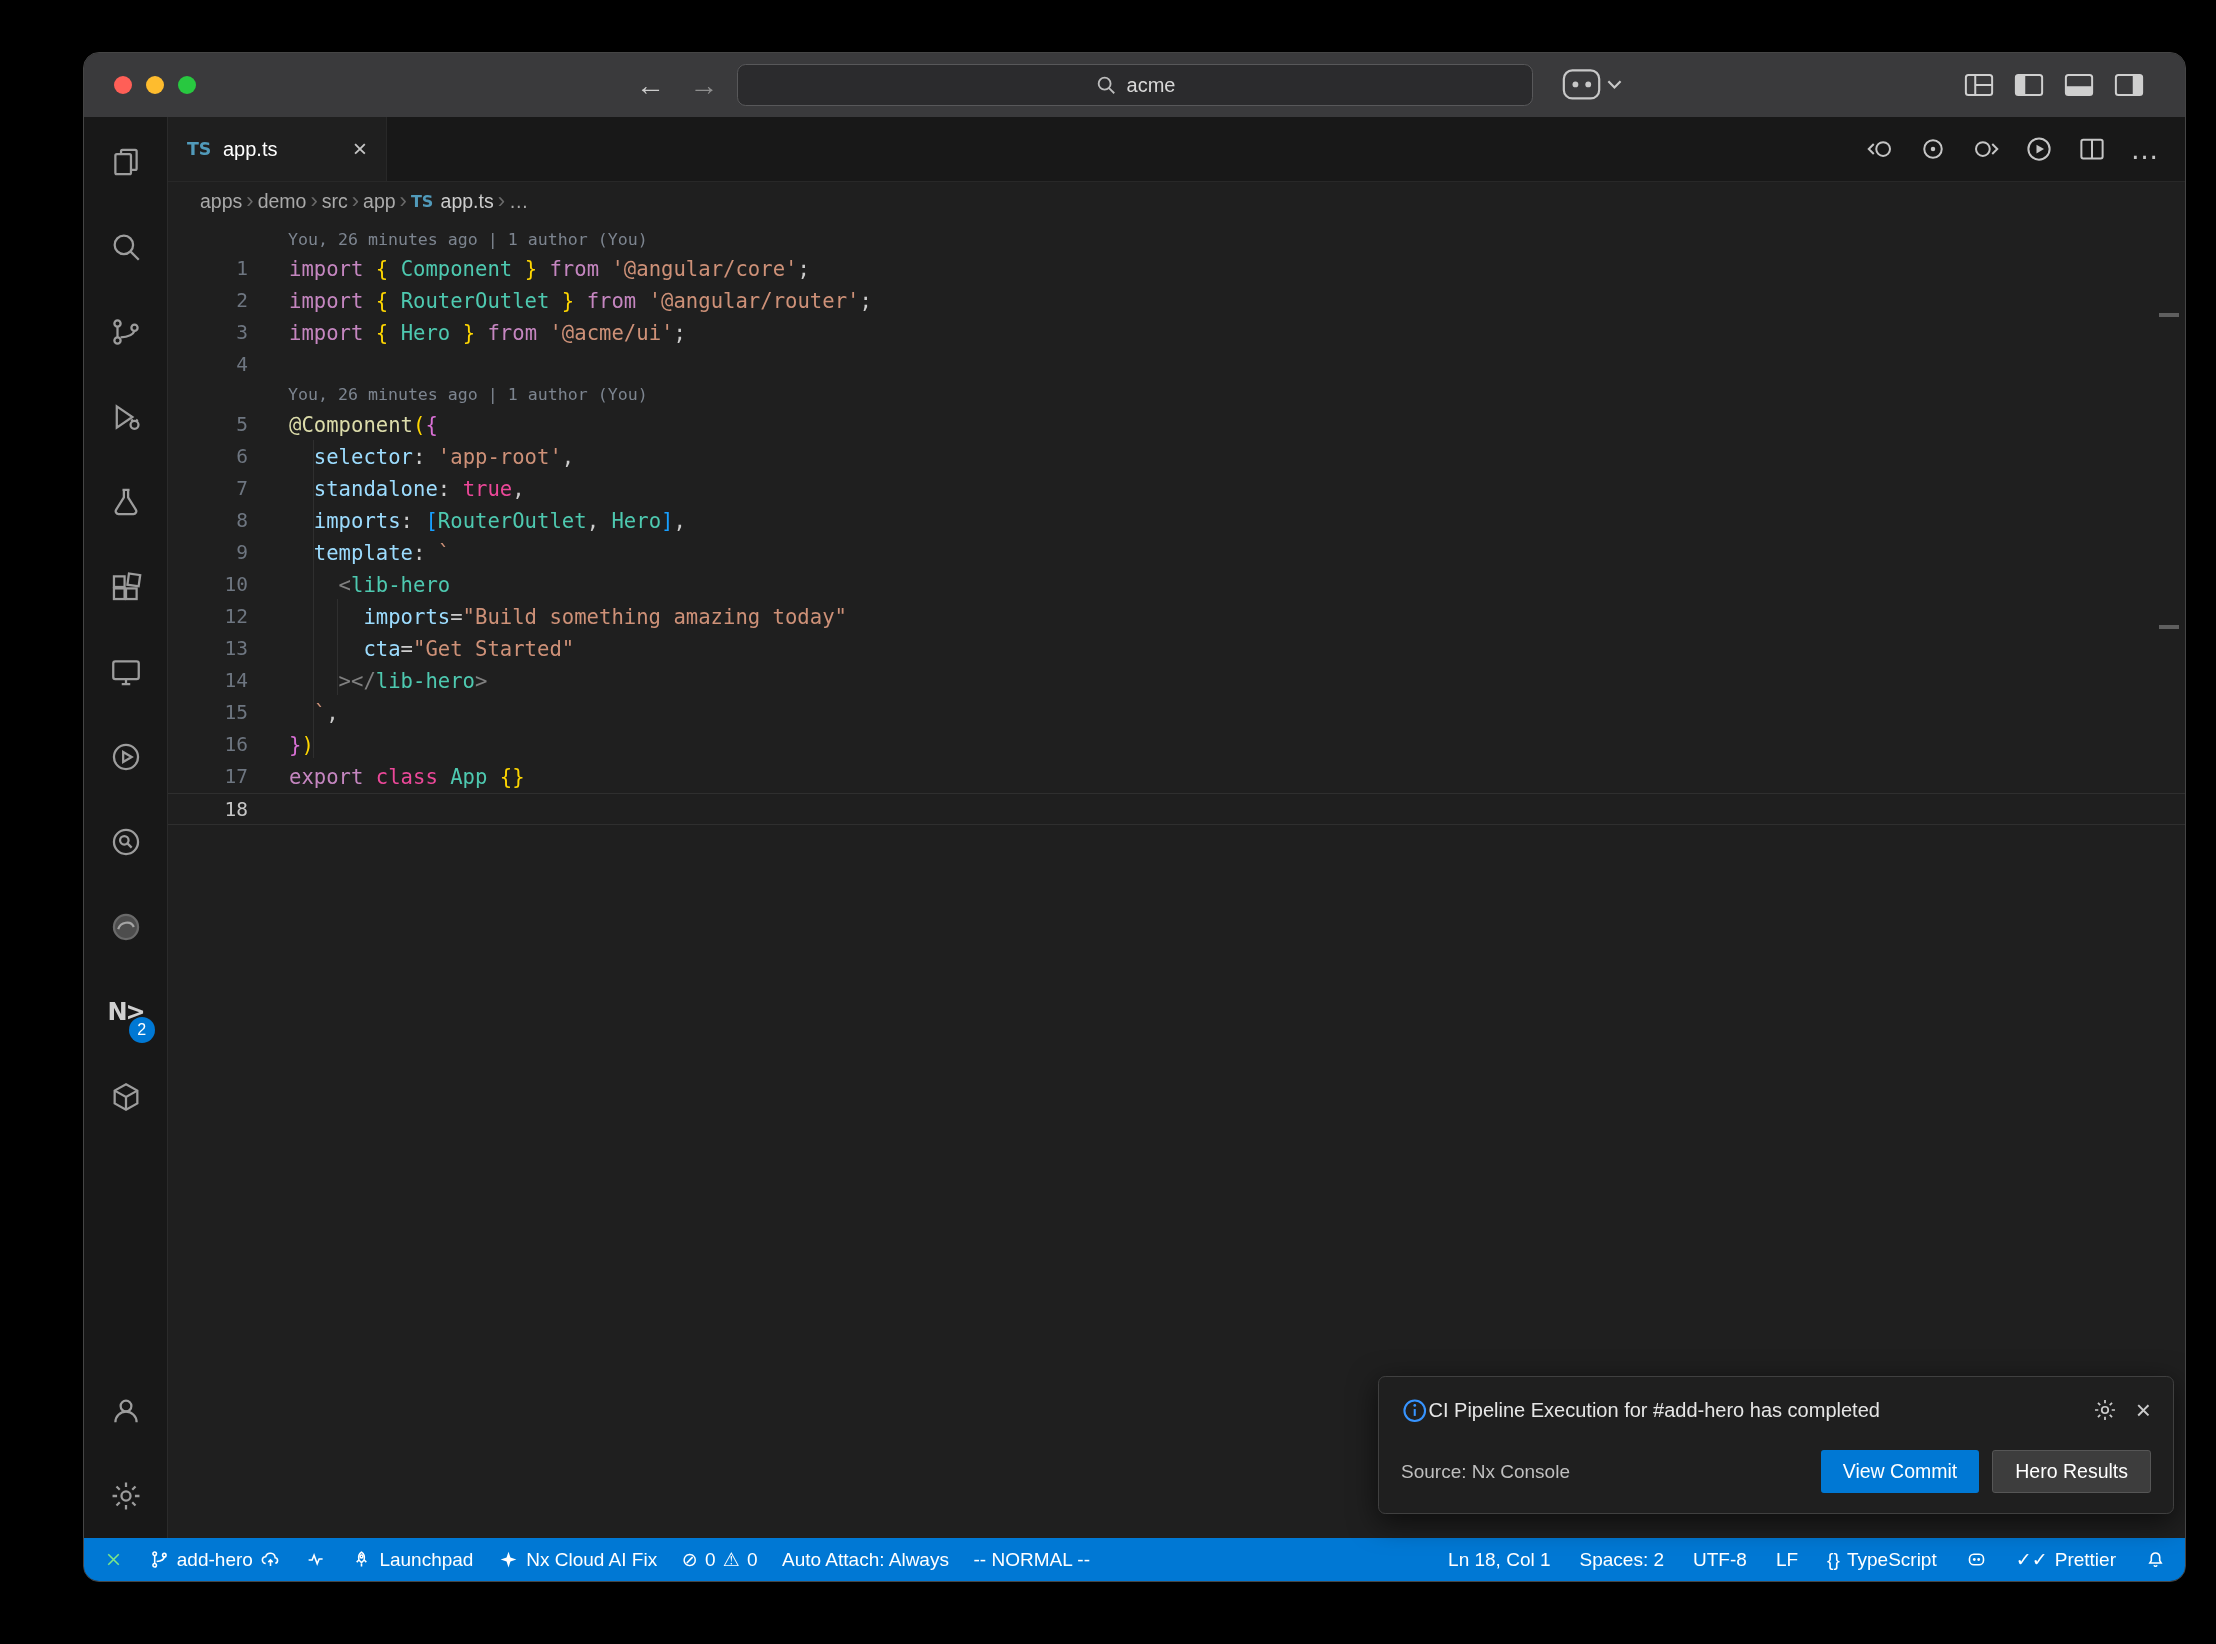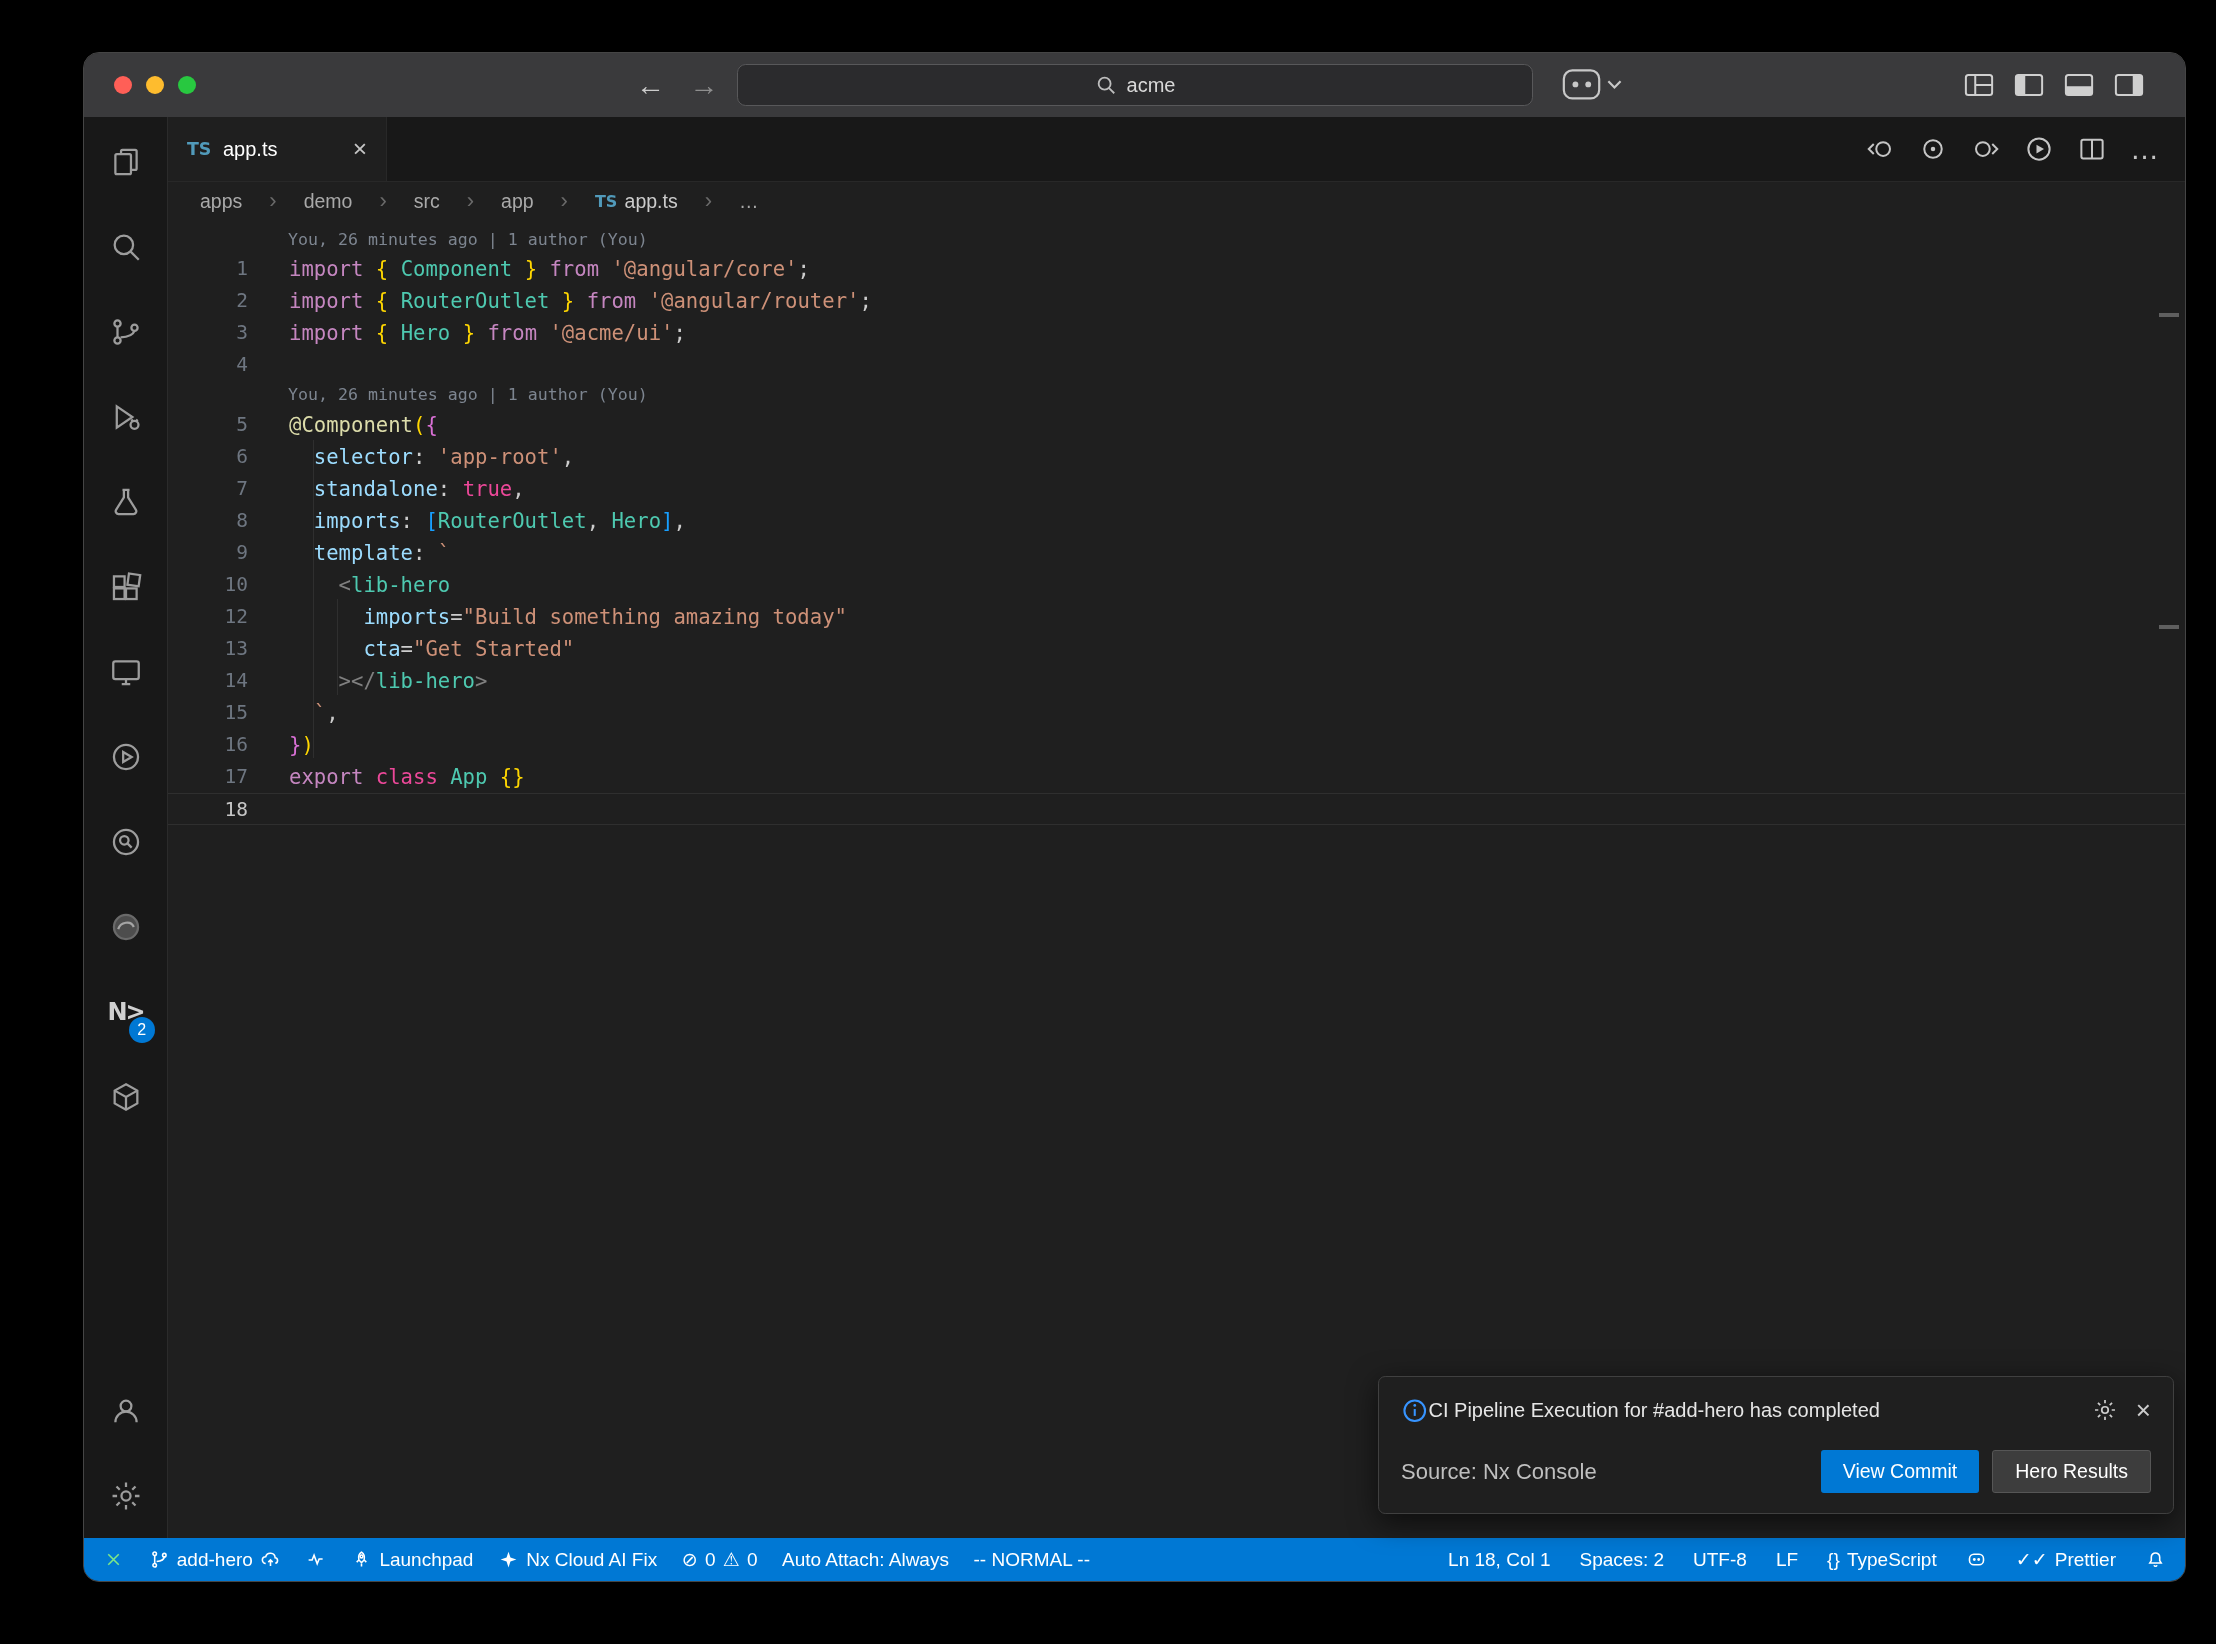--- a/index.html
+++ b/index.html
@@ -48,21 +48,21 @@
   .tabbar { flex:0 0 65px; background:#181818; display:flex; align-items:stretch; border-bottom:0.7px solid #282828; }
   .tab { width:219px; background:#1f1f1f; display:flex; align-items:center; gap:11.6px; padding:0 19px; border-right:0.7px solid #282828; color:#ffffff; font-size:20px; }
   .ts-badge { color:#519aba; font-weight:bold; font-size:17.4px; font-family:"DejaVu Sans", sans-serif; }
   .ts-badge.small { font-size:16px; }
   .tab-close { margin-left:auto; color:#c5c5c5; font-size:24.6px; line-height:1; }
   .tab-actions { margin-left:auto; display:flex; align-items:center; gap:23px; padding-right:26px; color:#c5c5c5; }
   .tab-actions svg { width:30px; height:30px; stroke:#c5c5c5; fill:none; stroke-width:1.6; }
   .more-glyph { font-size:29px; color:#c5c5c5; line-height:1; }
 
   
-  .breadcrumbs { flex:0 0 38px; display:flex; align-items:center; padding-left:32px; gap:27px; color:#a9a9a9; font-size:19.5px; background:#1f1f1f; }
+  .breadcrumbs { flex:0 0 38px; display:flex; align-items:center; padding-left:32px; gap:4px; color:#a9a9a9; font-size:19.5px; background:#1f1f1f; }
   .bc-sep { color:#6a6a6a; font-size:22px; }
   .bc-file { display:flex; align-items:center; gap:7.2px; color:#cccccc; }
 
   
   .editor { flex:1; position:relative; font-family:"DejaVu Sans Mono", monospace; font-size:20.6px; overflow:hidden; }
   .rows { padding-top:5.8px; position:relative; }
   .blame-row { height:27.5px; line-height:27.5px; padding-left:120px; color:#7d8590; font-size:16.6px; white-space:pre; }
   .row { display:flex; height:32px; line-height:32px; }
   .row.active { border-top:0.7px solid #2f2f2f; border-bottom:0.7px solid #2f2f2f; }
   .ln { flex:0 0 80px; width:80px; text-align:right; color:#6e7681; font-size:19.5px; }
@@ -79,21 +79,21 @@
     position:absolute; right:11px; bottom:67px; width:796px; z-index:6;
     background:#1f1f1f; border:0.7px solid #404040; border-radius:7.2px;
     box-shadow:0 7.2px 29px rgba(0,0,0,.6); padding:20px 22px;
   }
   .toast-head { display:flex; align-items:center; gap:0; color:#e6e6e6; font-size:20px; }
   .toast-head svg { width:27.5px; height:27.5px; flex:0 0 auto; }
   .toast-actions { margin-left:auto; display:flex; align-items:center; gap:17.4px; }
   .toast-actions svg { width:26px; height:26px; stroke:#cccccc; fill:none; stroke-width:1.6; }
   .toast-close { color:#cccccc; font-size:26px; line-height:1; }
   .toast-foot { display:flex; align-items:center; margin-top:26px; }
-  .toast-source { color:#bfbfbf; font-size:22px; }
+  .toast-source { color:#bfbfbf; font-size:19px; }
   .toast-buttons { margin-left:auto; display:flex; gap:13px; }
   .btn { height:43px; padding:0 22px; font-size:19.5px; border-radius:2.9px; border:none; display:flex; align-items:center; cursor:pointer; font-family:"Liberation Sans", sans-serif; }
   .btn.primary { background:#0078d4; color:#ffffff; }
   .btn.secondary { background:#3d3d3d; color:#ffffff; border:0.7px solid #565656; }
 
   
   .statusbar { flex:0 0 43px; background:#0078d4; display:flex; align-items:center; padding:0 19px; color:#ffffff; font-size:19px; gap:24.6px; }
   .sb-item { display:flex; align-items:center; gap:7.2px; white-space:nowrap; }
   .sb-item svg { width:21px; height:21px; stroke:currentColor; fill:none; stroke-width:1.8; }
   .sb-item .filled { fill:currentColor; stroke:none; }

